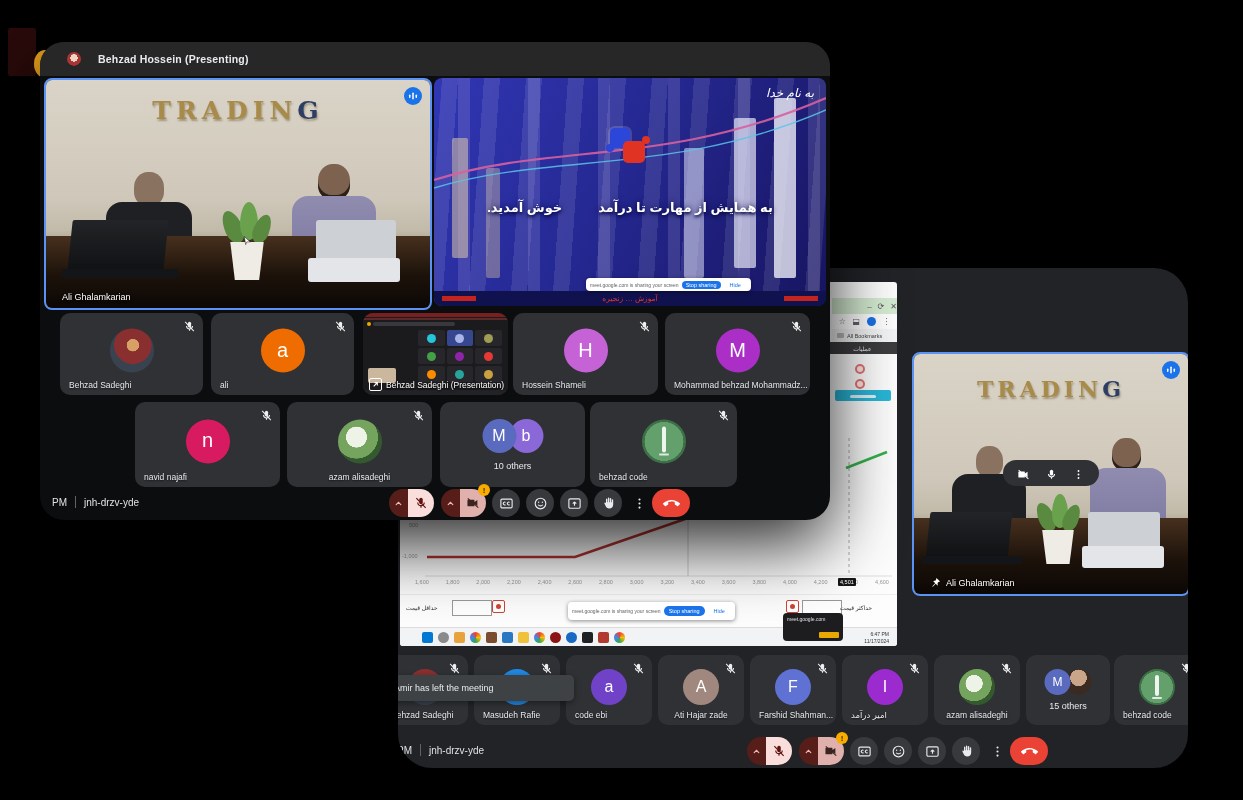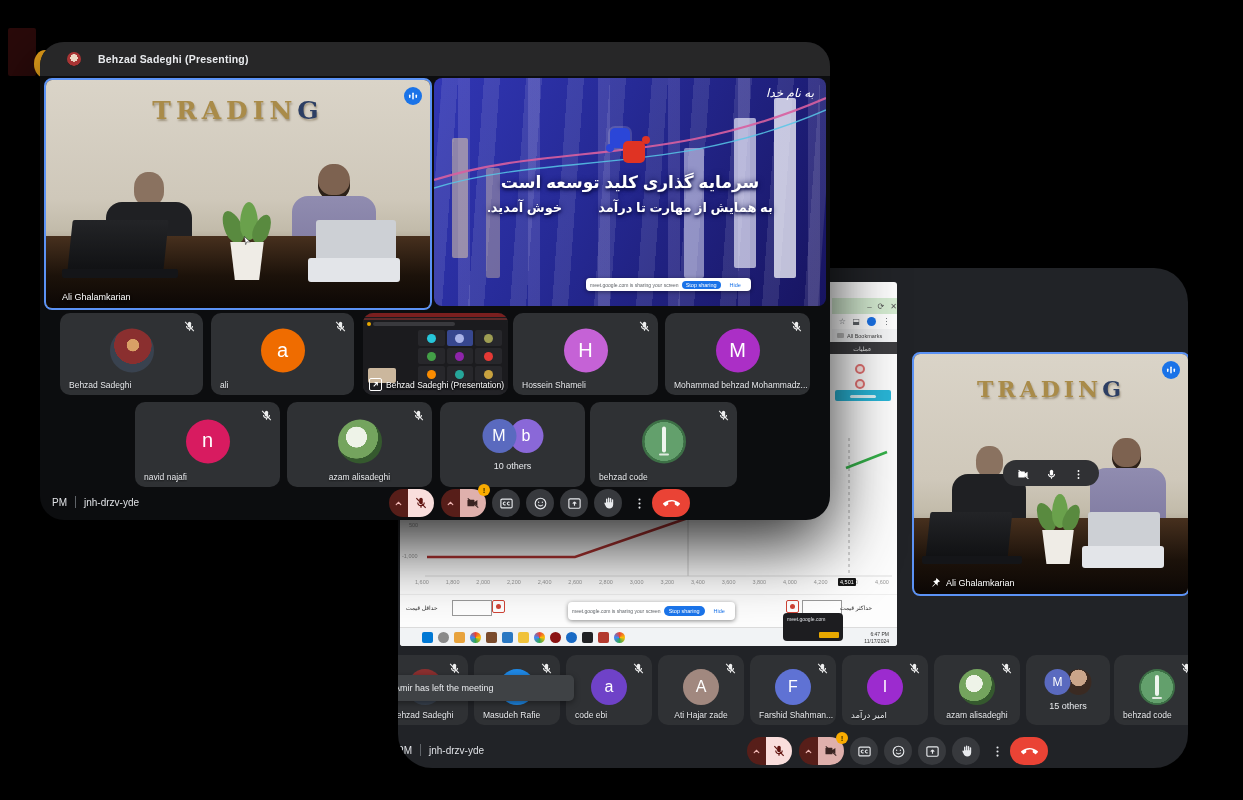--- a/index.html
+++ b/index.html
@@ -458,21 +458,21 @@
         <svg viewBox="0 0 24 24" fill="currentColor">
           <path d="M12 9c-1.6 0-3.1.25-4.6.72v3.1c0 .4-.23.74-.56.9-.98.49-1.87 1.12-2.66 1.85a.98.98 0 0 1-1.41-.01L.29 13.08a.98.98 0 0 1 0-1.41C3.34 8.78 7.46 7 12 7s8.66 1.78 11.71 4.67a.98.98 0 0 1 0 1.41l-2.48 2.48a.98.98 0 0 1-1.41.01c-.79-.73-1.68-1.36-2.66-1.85a1 1 0 0 1-.56-.9v-3.1A14.6 14.6 0 0 0 12 9z"></path>
         </svg>
       </button>
   </div>
 </div>
 
 <div class="win" id="frontwin">
   <div class="titlebar">
     <span class="pav"></span>
-    <span class="ttl">Behzad Sadeghi (Presenting)</span>
+    <span class="ttl">Behzad Hossein (Presenting)</span>
   </div>
 
   <div class="vtile bord" style="left:4px;top:36px;width:384px;height:228px">
     <div class="scene">
       <span class="sign" style="top:16px;font-size:25px;letter-spacing:5px"><span>TRADIN</span><b>G</b></span>
       <div class="head" style="left:88px;top:92px;width:30px;height:34px;background:#8a7260"></div>
       <div class="body1" style="left:60px;top:122px;width:86px;height:58px"></div>
       <div class="head" style="left:272px;top:84px;width:32px;height:36px;background:#7d6250;box-shadow:0 -5px 0 #2c2119 inset"></div>
       <div class="body2" style="left:246px;top:116px;width:84px;height:64px"></div>
       <div class="desk" style="height:72px"></div>
@@ -511,29 +511,33 @@
         <path d="M0,88 C120,50 230,76 392,6" fill="none" stroke="#d85fa0" stroke-width="2.2" opacity=".9"></path>
         <path d="M0,96 C120,60 240,84 392,18" fill="none" stroke="#57c7e8" stroke-width="1.4" opacity=".85"></path>
       </svg>
       <span class="bism">به نام خدا</span>
       <span class="slogo" style="left:176px;top:50px;width:36px;height:36px">
         <span class="b"></span>
           <span class="r"></span>
           <span class="d1"></span>
           <span class="d2"></span>
       </span>
-      <div class="hline" style="top:94px;font-size:17px">سرمایه گذاری کلید توسعه است</div>
       <div class="hline" style="top:122px;font-size:13px;display:flex;justify-content:center;gap:36px">
         <span>به همایش از مهارت تا درآمد</span>
         <span>خوش آمدید.</span>
       </div>
       <div class="sharepill" style="left:152px;top:200px;height:13px">
         <span class="msg">meet.google.com is sharing your screen</span>
         <button class="stopb" style="padding:1px 4px">Stop sharing</button>
         <button class="hideb">Hide</button>
+      </div>
+      <div class="band">
+        <span class="dash" style="left:8px"></span>
+        <span class="tick">آموزش … زنجیره</span>
+        <span class="dash" style="right:8px"></span>
       </div>
     </div>
   </div>
 
   <div class="ptile" style="left:20px;top:271px;width:143px;height:82px">
     <span class="micoff"><svg viewBox="0 0 24 24" fill="currentColor">
           <rect x="9" y="3" width="6" height="11" rx="3"></rect>
           <path d="M5.5 11h2a4.5 4.5 0 0 0 9 0h2a6.5 6.5 0 0 1-5.5 6.4V20h-2v-2.6A6.5 6.5 0 0 1 5.5 11z"></path>
           <line x1="4" y1="3.5" x2="20" y2="20.5" stroke="currentColor" stroke-width="2"></line>
         </svg></span>

